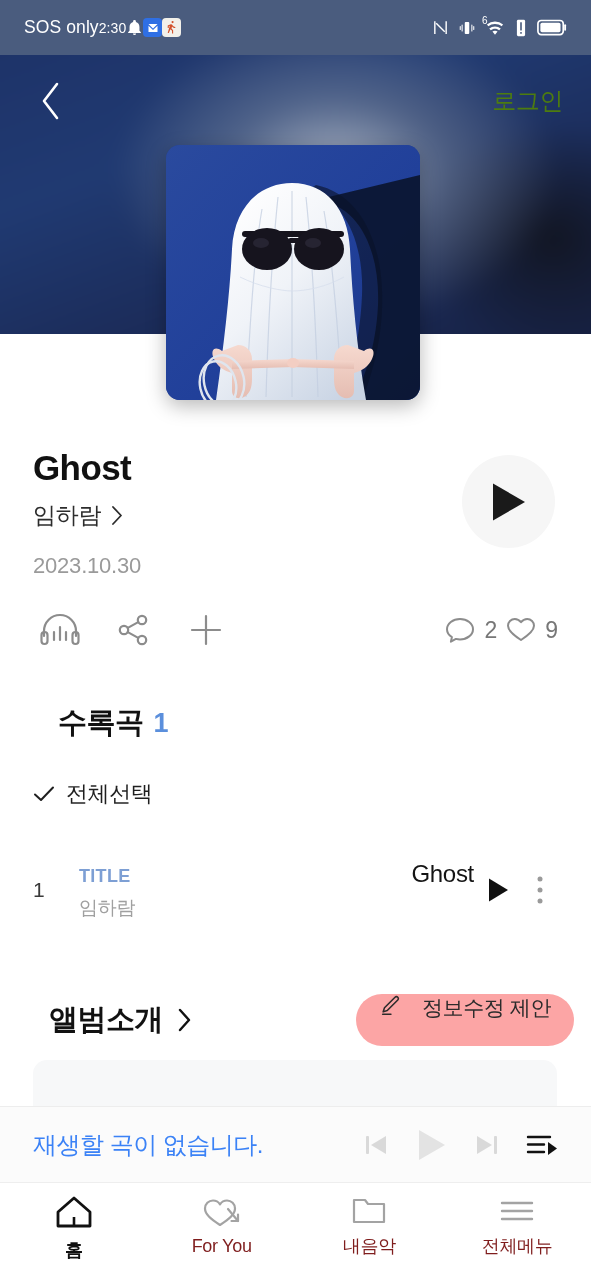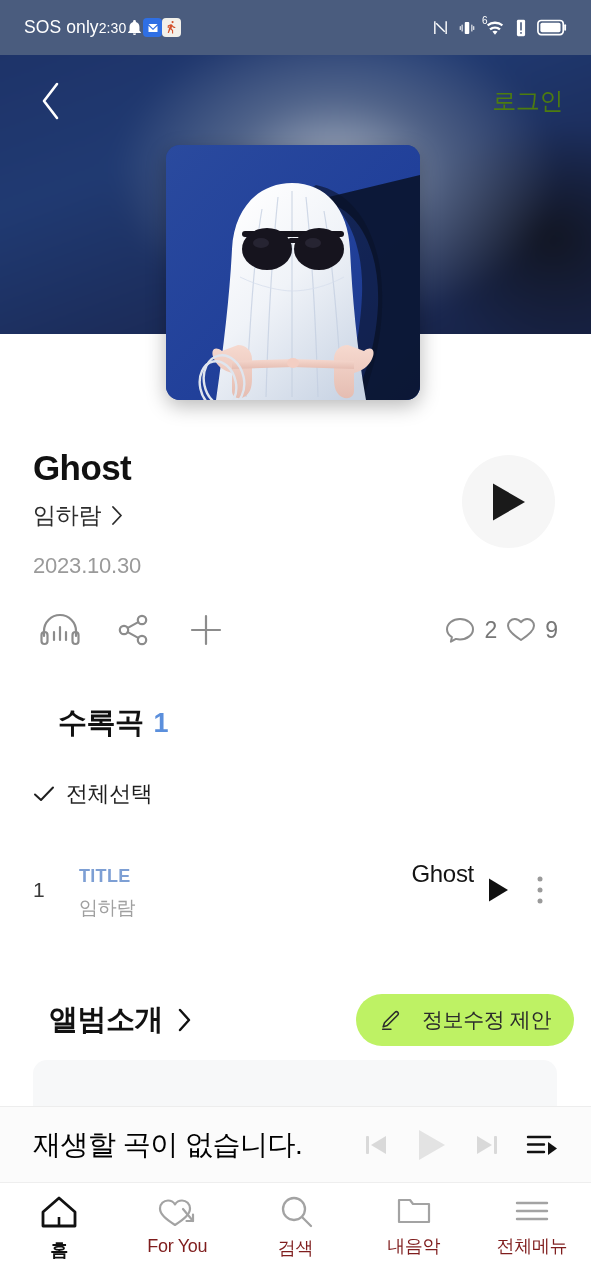--- a/index.html
+++ b/index.html
@@ -104,36 +104,36 @@
 
   
   .intro-head{
     position:absolute; top:992px; left:16px; width:591px; height:56px;
     display:flex; align-items:center; padding:0 33px;
   }
   .intro-title-wrap{ display:flex; align-items:center; gap:14px; cursor:pointer; }
   .intro-title{ font-size:29px; font-weight:bold; color:#111; letter-spacing:-.5px; }
   .edit-pill{
     margin-left:auto; height:52px; padding:0 23px; border-radius:26px;
-    background:#bef264; display:flex; align-items:center; gap:21px; cursor:pointer;
+    background:#fca5a5; display:flex; align-items:flex-start; gap:21px; cursor:pointer;
   }
   .edit-pill span{ font-size:21px; color:#2b2b2b; letter-spacing:-.4px; }
 
   .intro-card{
     position:absolute; top:1060px; left:33px; width:524px; height:60px;
     border-radius:14px; background:#f7f8f9;
   }
 
   
   .mini{
     position:absolute; top:1106px; left:0; width:591px; height:76px;
     background:#fbfbfb; border-top:1px solid #ededed;
     display:flex; align-items:center; padding:0 33px;
   }
-  .mini-text{ font-size:28px; color:#000000; letter-spacing:-.5px; }
+  .mini-text{ font-size:24px; color:#3b82f6; letter-spacing:-.5px; }
   .mini-ctrls{ margin-left:auto; display:flex; align-items:center; gap:26px; }
   .mc{ display:flex; align-items:center; justify-content:center; cursor:pointer; }
 
   
   .nav{
     position:absolute; top:1182px; left:0; width:591px; height:98px;
     background:#fff; border-top:1px solid #eeeeee;
     display:flex; align-items:flex-start; padding-top:12px;
   }
   .nav-item{ flex:1; display:flex; flex-direction:column; align-items:center; gap:7px; cursor:pointer; }
@@ -425,27 +425,20 @@
     </div>
     <div class="nav-item">
       <svg width="40" height="34" viewBox="0 0 40 34" fill="none" stroke="#a3a3a3" stroke-width="2.2" stroke-linejoin="round" stroke-linecap="round">
         <path d="M18 30C9 24 3 19.5 3 13.5 3 9 6.6 5.5 11 5.5c2.8 0 5.4 1.4 7 3.8 1.6-2.4 4.2-3.8 7-3.8 4.4 0 8 3.5 8 8 0 6-6 10.5-15 16.5z"></path>
         <path d="M26 14 L36 26"></path>
           <path d="M36 19.5 L36 26 L29.5 26"></path>
       </svg>
       <span class="nav-label">For You</span>
     </div>
     <div class="nav-item">
-      <svg width="36" height="34" viewBox="0 0 36 34" fill="none" stroke="#a3a3a3" stroke-width="2.3" stroke-linecap="round">
-        <circle cx="16" cy="14" r="11"></circle>
-          <path d="M24.5 22.5 L33 31"></path>
-      </svg>
-      <span class="nav-label">검색</span>
-    </div>
-    <div class="nav-item">
       <svg width="36" height="32" viewBox="0 0 36 32" fill="none" stroke="#a3a3a3" stroke-width="2.2" stroke-linejoin="round">
         <path d="M3 27V5h11l3 4h16v18z"></path>
       </svg>
       <span class="nav-label">내음악</span>
     </div>
     <div class="nav-item">
       <svg width="36" height="32" viewBox="0 0 36 32" fill="none" stroke="#a3a3a3" stroke-width="2.4" stroke-linecap="round">
         <path d="M3 8h30M3 16h30M3 24h30"></path>
       </svg>
       <span class="nav-label">전체메뉴</span>

